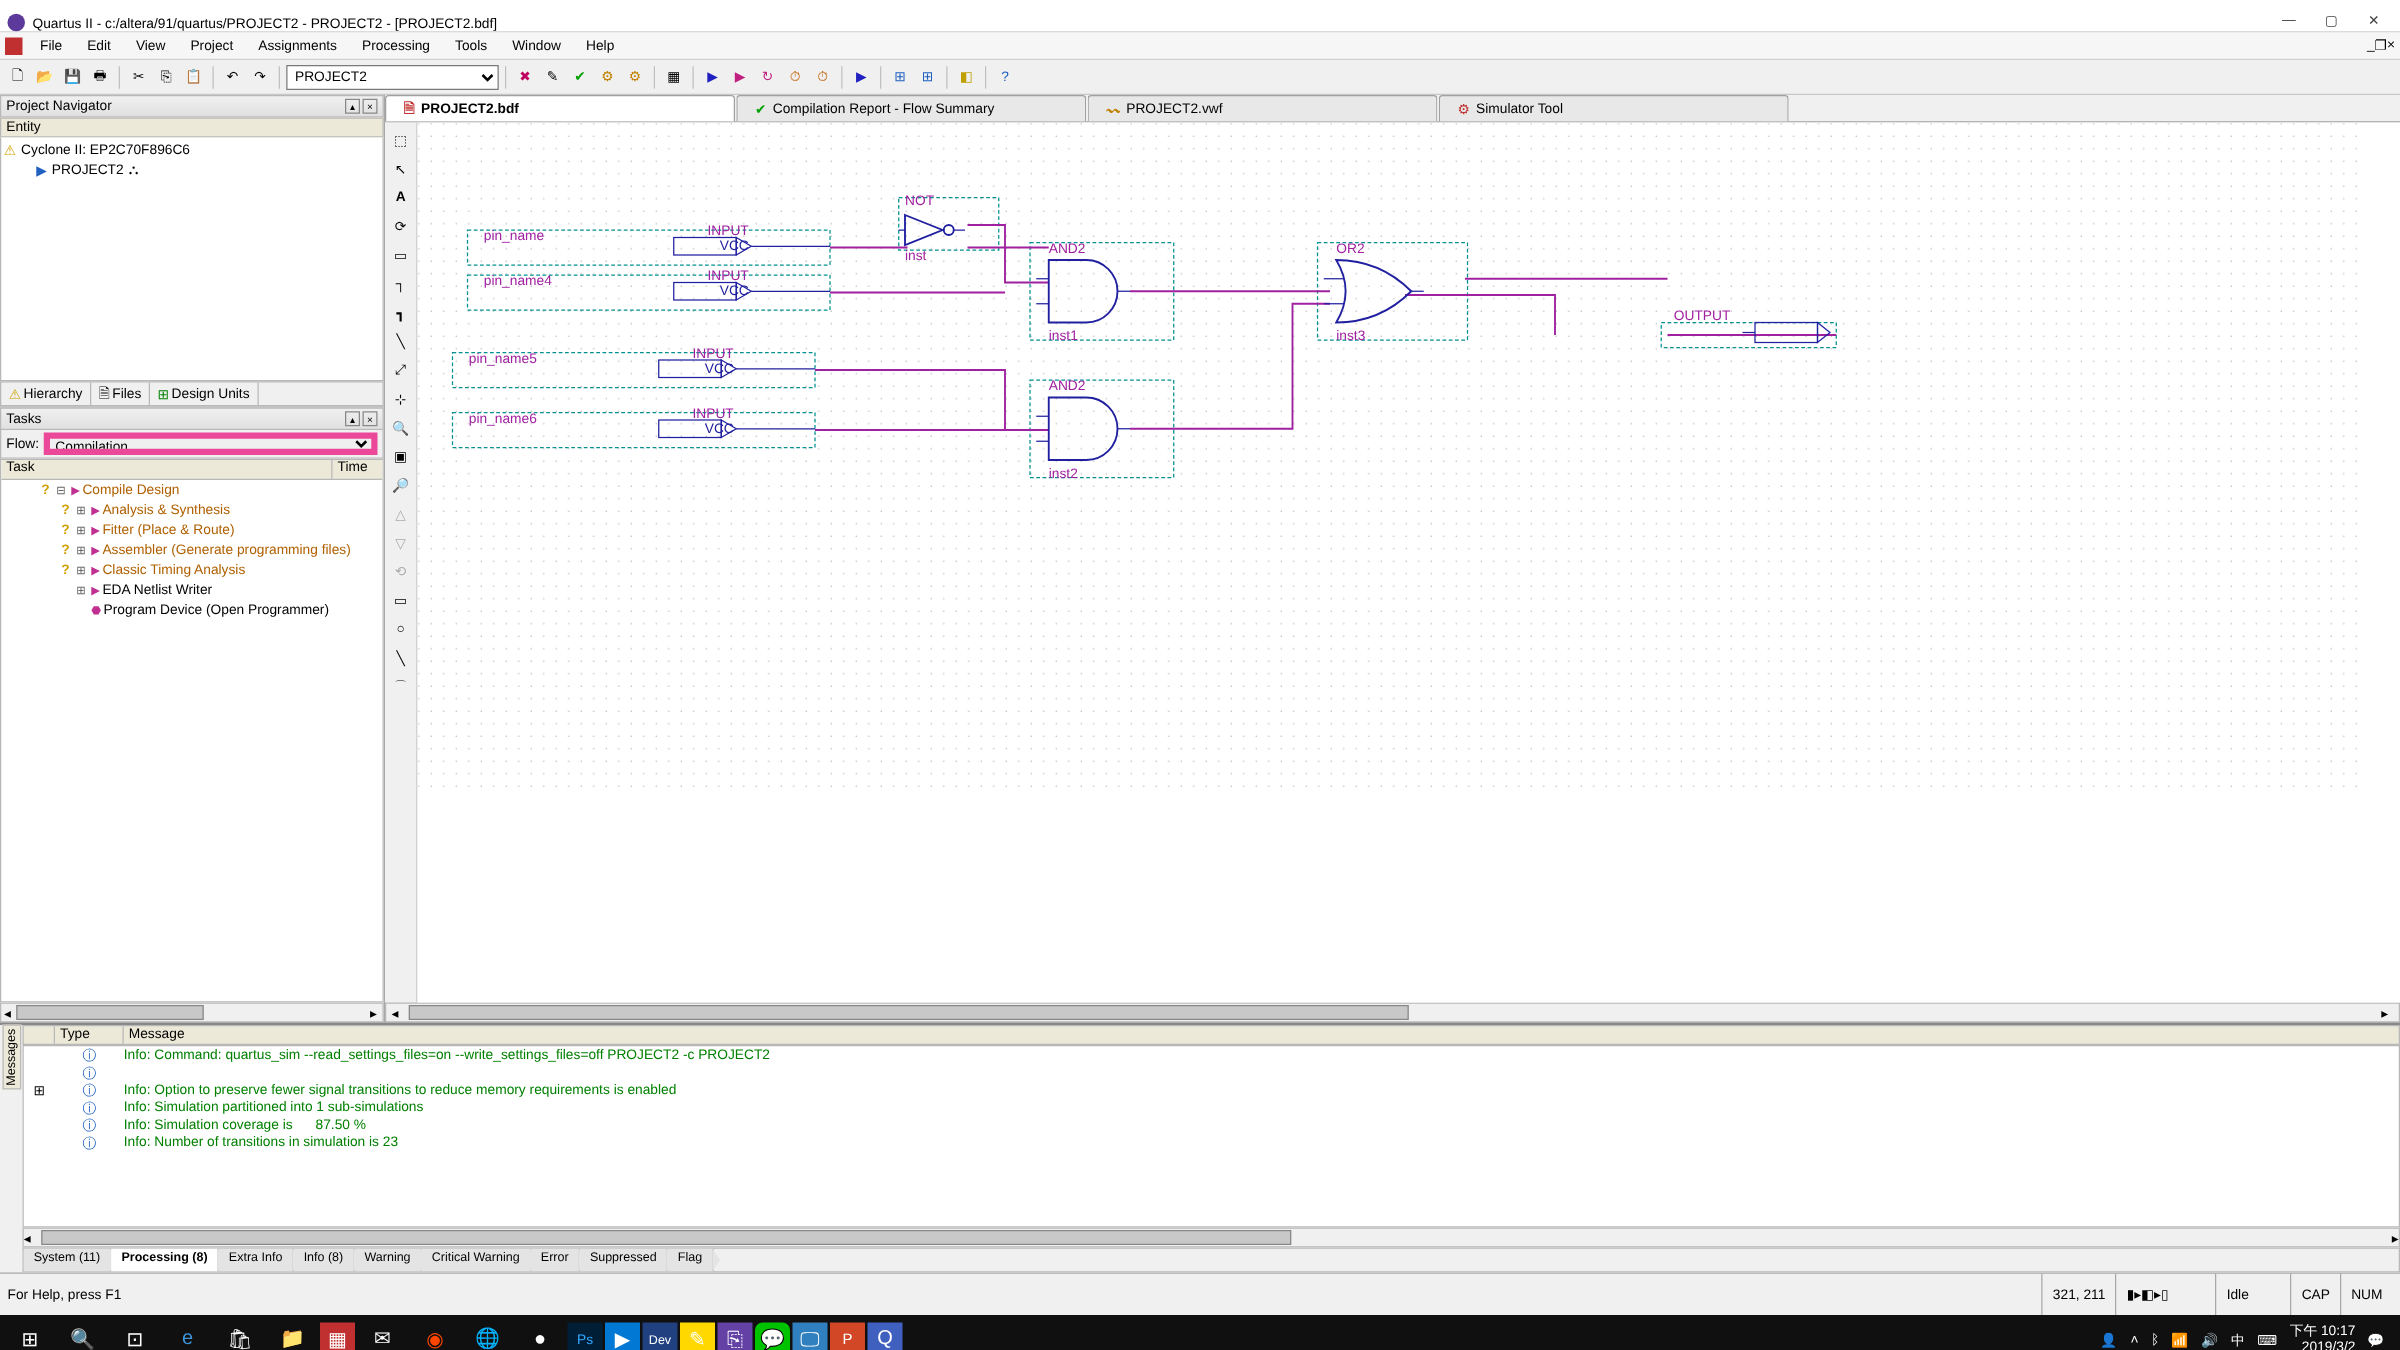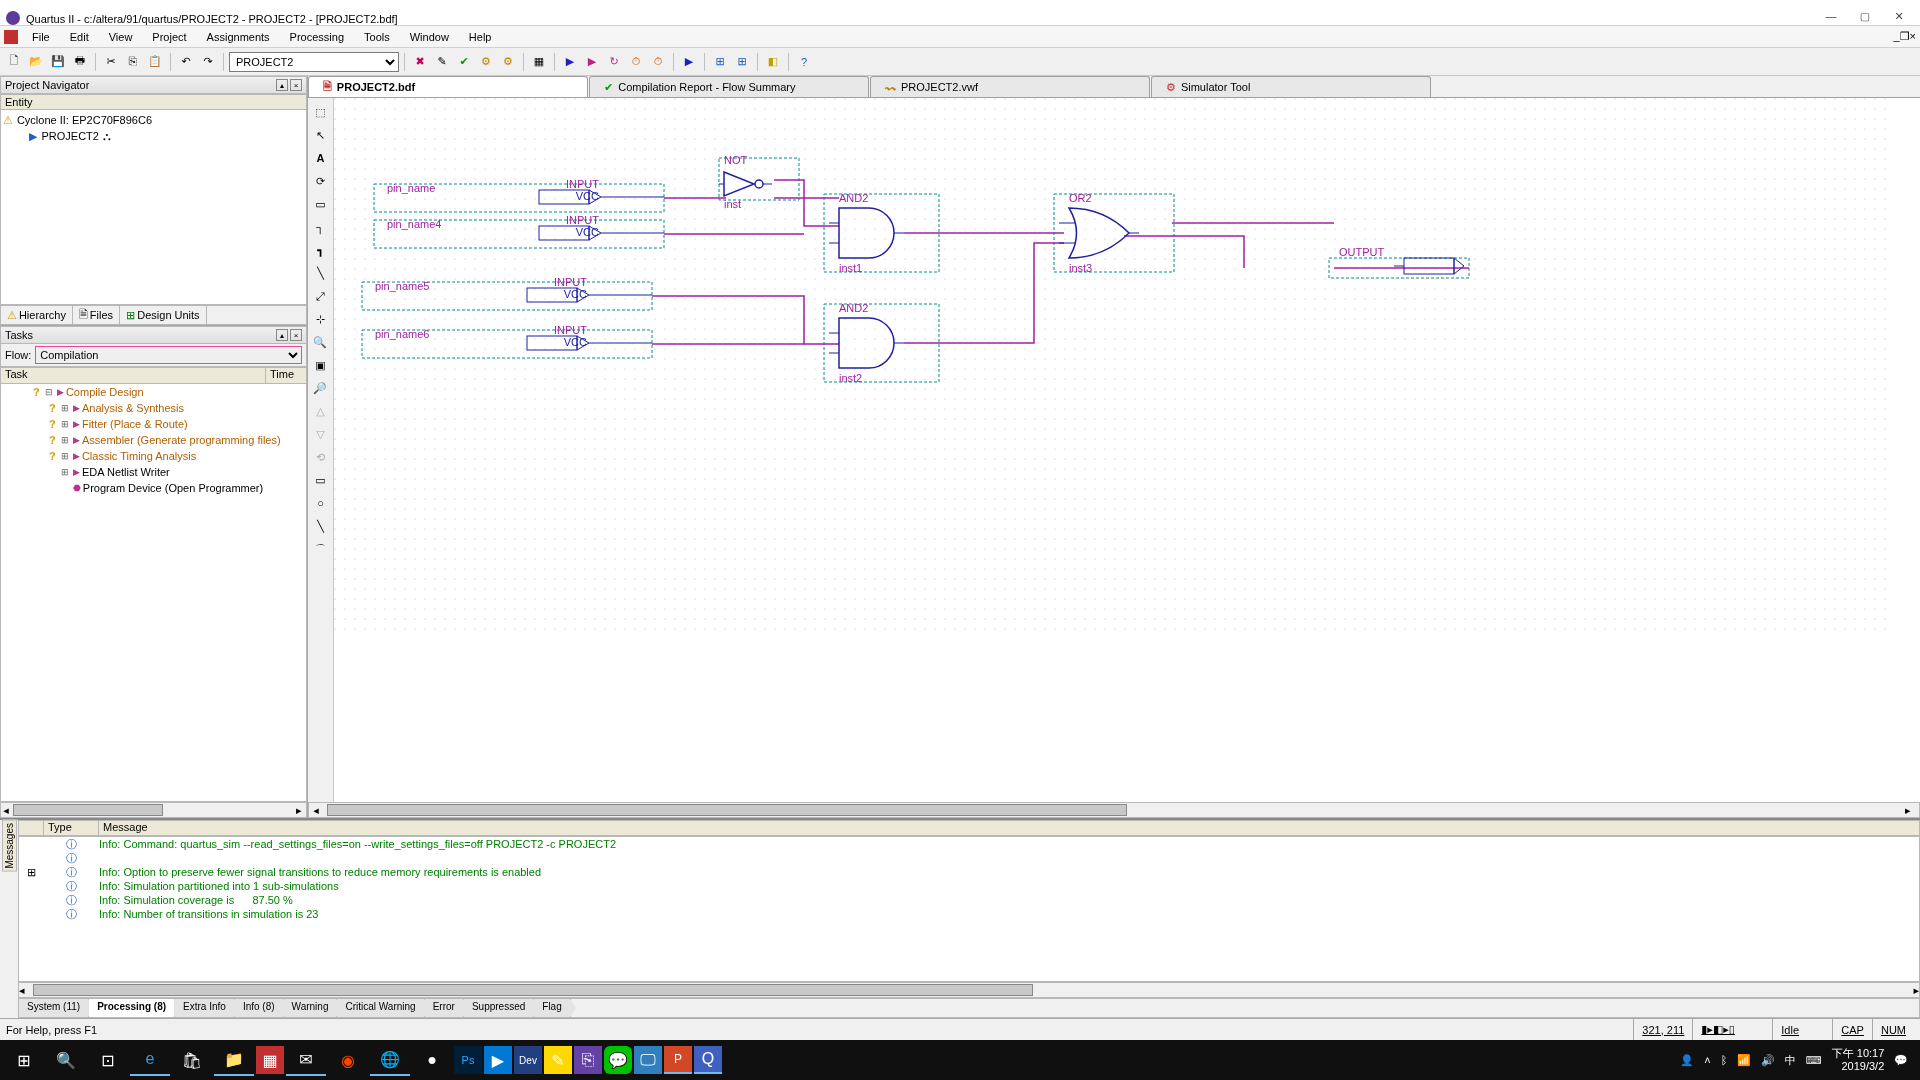--- a/index.html
+++ b/index.html
@@ -21,21 +21,21 @@
 .panelhdr .spacer{flex:1;}
 .panelhdr .pbtn{width:12px;height:12px;border:1px solid #888;margin-left:2px;font-size:8px;display:flex;align-items:center;justify-content:center;}
 .nav { flex:0 0 auto; display:flex; flex-direction:column; border-bottom:1px solid #a8a8a8;}
 .entityhdr { background:#ece9d8; border:1px solid #b8b8b8; height:16px; padding:0 4px; display:flex; align-items:center;}
 .tree { background:#fff; height:195px; border:1px solid #b8b8b8; border-top:none; padding:2px;}
 .treerow { display:flex; align-items:center; height:16px; gap:4px;}
 .tabsbtm { display:flex; background:#f0f0f0; border:1px solid #b8b8b8; height:20px; }
 .tabbtn { padding:2px 6px; border-right:1px solid #b8b8b8; display:flex; align-items:center; gap:2px; font-size:10px;}
 .tasks { flex:1; display:flex; flex-direction:column;}
 .flowrow { display:flex; align-items:center; padding:2px 4px; background:#f0f0f0; border:1px solid #b8b8b8; border-top:none;}
-.flowrow select{flex:1;height:18px;border:1px solid #ec4899;font-size:11px;}
+.flowrow select{flex:1;height:18px;border:5px solid #ec4899;font-size:11px;}
 .taskgrid { flex:1; background:#fff; border:1px solid #b8b8b8; overflow:auto;}
 .taskhdr { display:flex; background:#ece9d8; border-bottom:1px solid #b8b8b8; height:16px; position:sticky; top:0;}
 .taskhdr .col1{width:265px;border-right:1px solid #b8b8b8;padding:0 4px;}
 .taskhdr .col2{flex:1;padding:0 4px;}
 .taskrow { display:flex; align-items:center; height:16px; padding-left:4px; gap:2px;}
 .taskrow .qmark{color:#d0a000;font-weight:bold;width:10px;}
 .taskrow .expand{width:10px;font-size:9px;color:#666;}
 .taskrow .run{color:#c03090;font-size:9px;}
 .taskrow.lvl1{padding-left:32px;}
 .taskrow.lvl2{padding-left:48px;}
@@ -60,23 +60,23 @@
 .msgrow .mc1{width:25px;display:flex;justify-content:center;}
 .msgrow .mc2{width:55px;display:flex;justify-content:center;color:#2060c0;}
 .msgrow .mc3{flex:1;color:#008000;white-space:pre;}
 .msgtabs { height:20px; display:flex; background:#f0f0f0; border:1px solid #b8b8b8;}
 .msgtab { padding:2px 8px; border-right:1px solid #b8b8b8; font-size:10px; background:#e4e4e4; position:relative;}
 .msgtab::after{content:"";position:absolute;right:-6px;top:0;border-left:6px solid #e4e4e4;border-top:9px solid transparent;border-bottom:9px solid transparent;}
 .msgtab.active{background:#fff;font-weight:bold;}
 .msgfoot { height:22px; display:flex; align-items:center; background:#f0f0f0; border:1px solid #b8b8b8; padding:0 4px; gap:6px;}
 .msgfoot input{height:16px;border:1px solid #888;}
 .msglabel{position:absolute;left:2px;writing-mode:vertical-rl;transform:rotate(180deg);font-size:10px;background:#ece9d8;border:1px solid #b8b8b8;padding:2px 1px;}
-.statusbar { height:22px; background:#f0f0f0; border-top:1px solid #a8a8a8; display:flex; align-items:center; padding:0 6px; font-size:11px;}
+.statusbar { height:34px; background:#f0f0f0; border-top:1px solid #a8a8a8; display:flex; align-items:center; padding:0 6px; font-size:11px;}
 .statusbar .spacer{flex:1;}
-.statusbar .cell{border-left:1px solid #a8a8a8;padding:0 8px;height:100%;display:flex;align-items:center;text-decoration:underline;}
+.statusbar .cell{border-left:1px solid #a8a8a8;padding:0 8px;height:100%;display:flex;align-items:center;}
 .taskbar { height:40px; background:#101010; display:flex; align-items:center; padding:0 4px; gap:2px;}
 .tbitem { width:40px; height:32px; display:flex; align-items:center; justify-content:center; color:#fff; font-size:16px;}
 .tbitem.active { border-bottom:2px solid #76b9ed;}
 .tray { margin-left:auto; display:flex; align-items:center; color:#fff; gap:10px; padding-right:8px; font-size:11px;}
 .clock { text-align:right; line-height:1.2;}
 .orange{color:#b06000;}
 </style>
 </head>
 <body>
 

